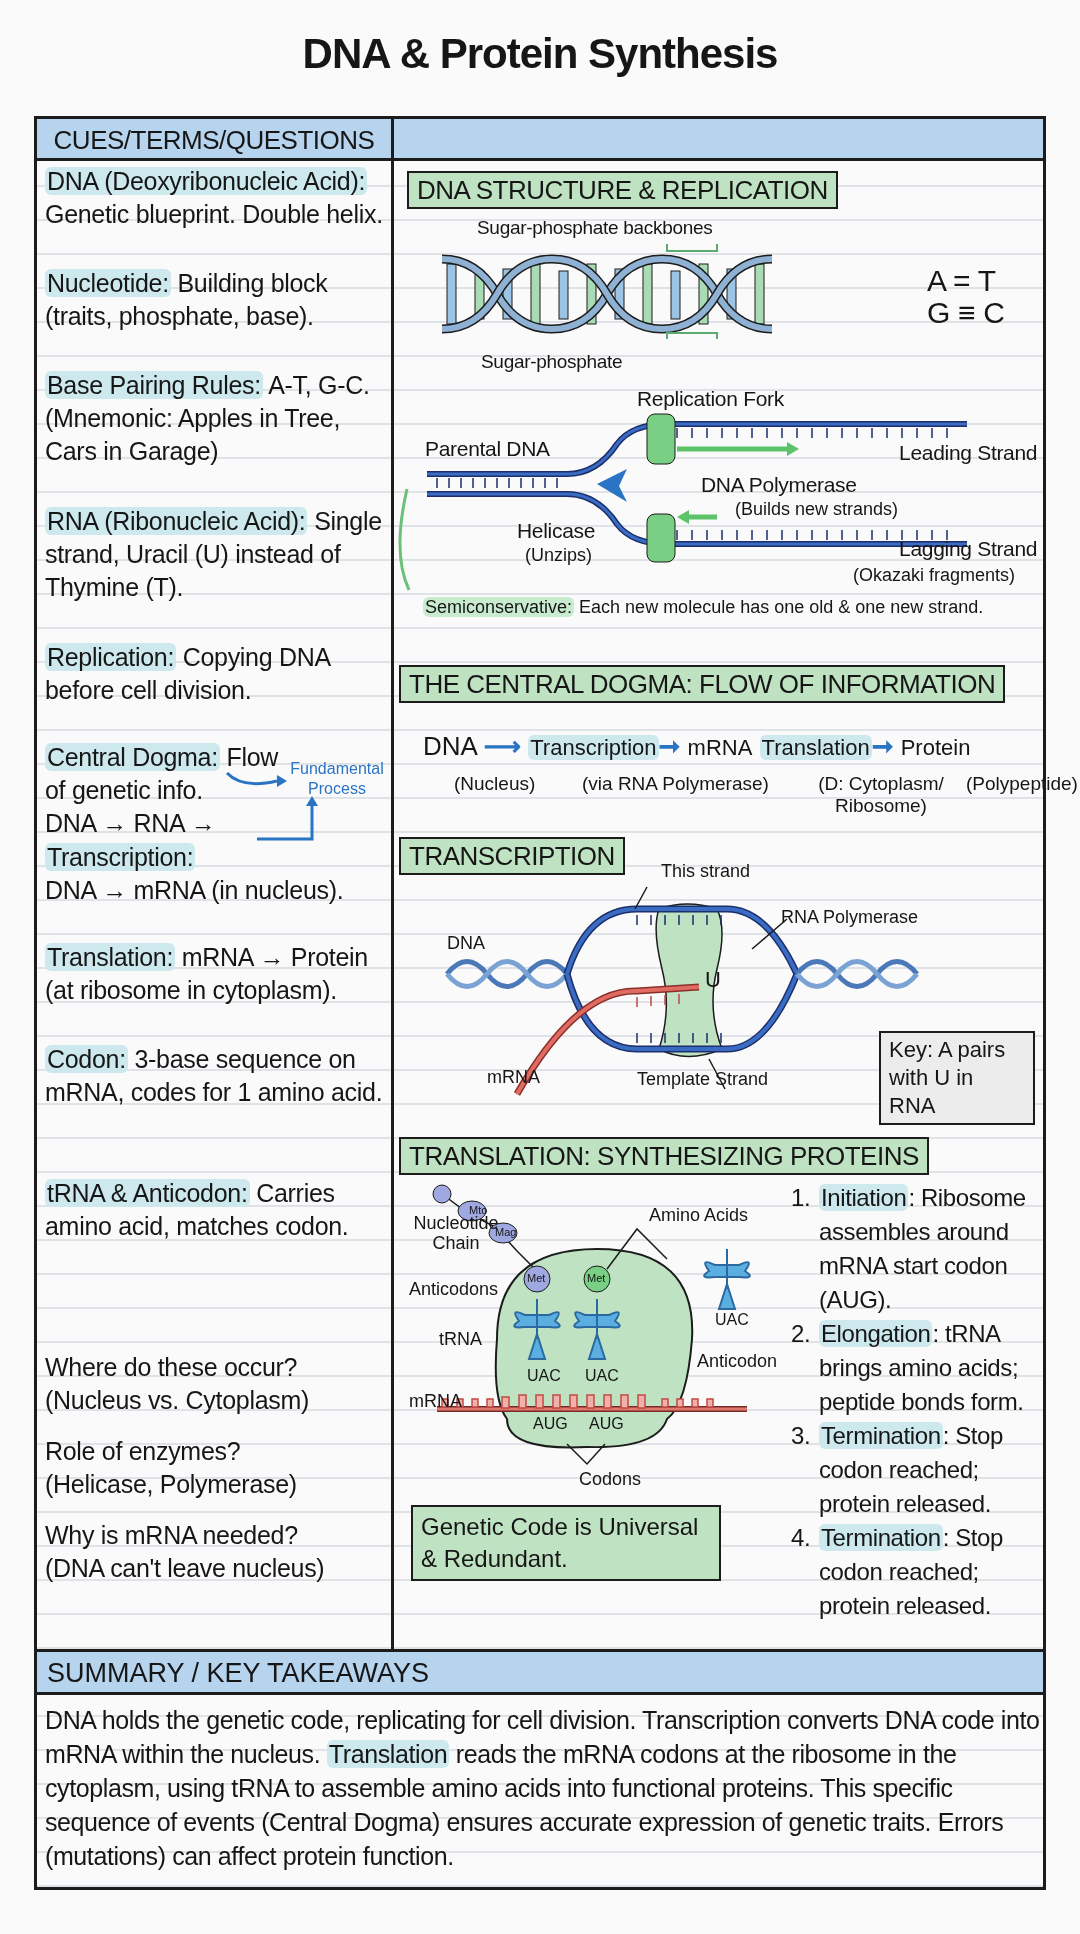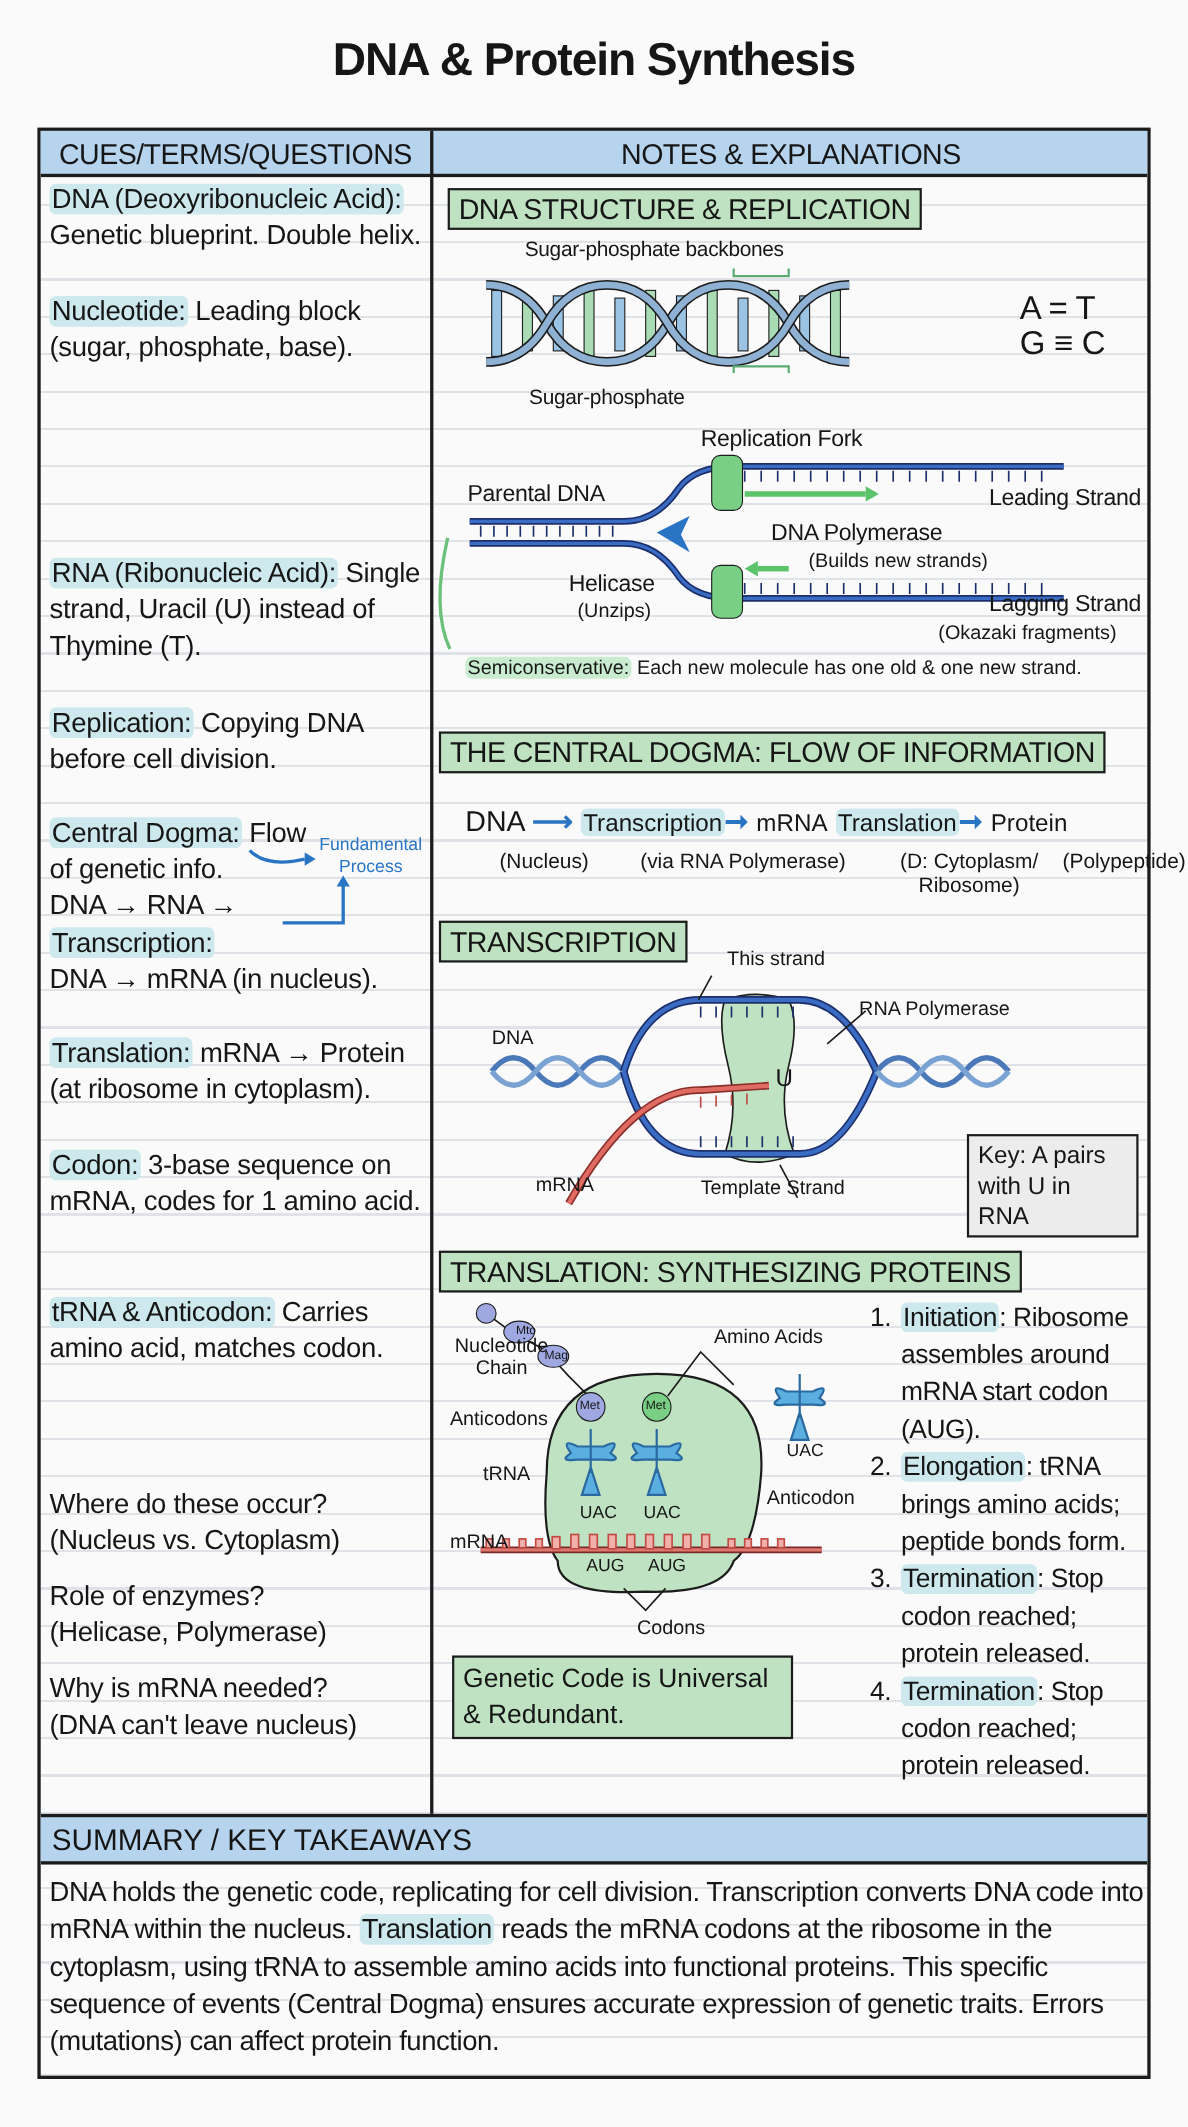--- a/index.html
+++ b/index.html
@@ -41,26 +41,26 @@
   .arrow-blue { color: #2a74c4; font-weight: bold; }
 </style>
 </head>
 <body>
 
 <div class="title">DNA &amp; Protein Synthesis</div>
 
 <div class="frame">
   <div class="head-row">
     <div class="head-cell" style="left:0;width:354px">CUES/TERMS/QUESTIONS</div>
-    <div class="head-cell" style="left:357px;width:650px">NOTES &amp; EXPLANATIONS</div>
   </div>
   <div class="col-div"></div>
 
   <div class="cue" style="top:46px"><span class="hl">DNA (Deoxyribonucleic Acid):</span> <span>Genetic blueprint. Double helix.</span></div>
-  <div class="cue" style="top:148px"><span class="hl">Nucleotide:</span> <span>Leading block (sugar, phosphate, base).</span></div>
+  <div class="cue" style="top:148px"><span class="hl">Nucleotide:</span> <span>Building block (traits, phosphate, base).</span></div>
+  <div class="cue" style="top:250px"><span class="hl">Base Pairing Rules:</span> <span>A-T, G-C. (Mnemonic: Apples in Tree, Cars in Garage)</span></div>
   <div class="cue" style="top:386px"><span class="hl">RNA (Ribonucleic Acid):</span> <span>Single strand, Uracil (U) instead of Thymine (T).</span></div>
   <div class="cue" style="top:522px"><span class="hl">Replication:</span> <span>Copying DNA before cell division.</span></div>
   <div class="cue" style="top:622px;width:240px"><span class="hl">Central Dogma:</span> <span>Flow of genetic info.</span><br><span>DNA → RNA → Protein</span></div>
   <div class="lbl-sm" style="left:250px;top:640px;color:#2a74c4;font-size:16px;text-align:center;line-height:20px;white-space:normal;width:100px">Fundamental Process</div>
   <svg style="left:180px;top:640px" width="180" height="90">
     <path d="M10 14 Q25 30 60 22" stroke="#2a74c4" stroke-width="3" fill="none"></path>
     <polygon points="60,16 70,22 60,28" fill="#2a74c4"></polygon>
     <path d="M40 80 L95 80 L95 45" stroke="#2a74c4" stroke-width="3" fill="none"></path>
     <polygon points="89,47 95,37 101,47" fill="#2a74c4"></polygon>
   </svg>

